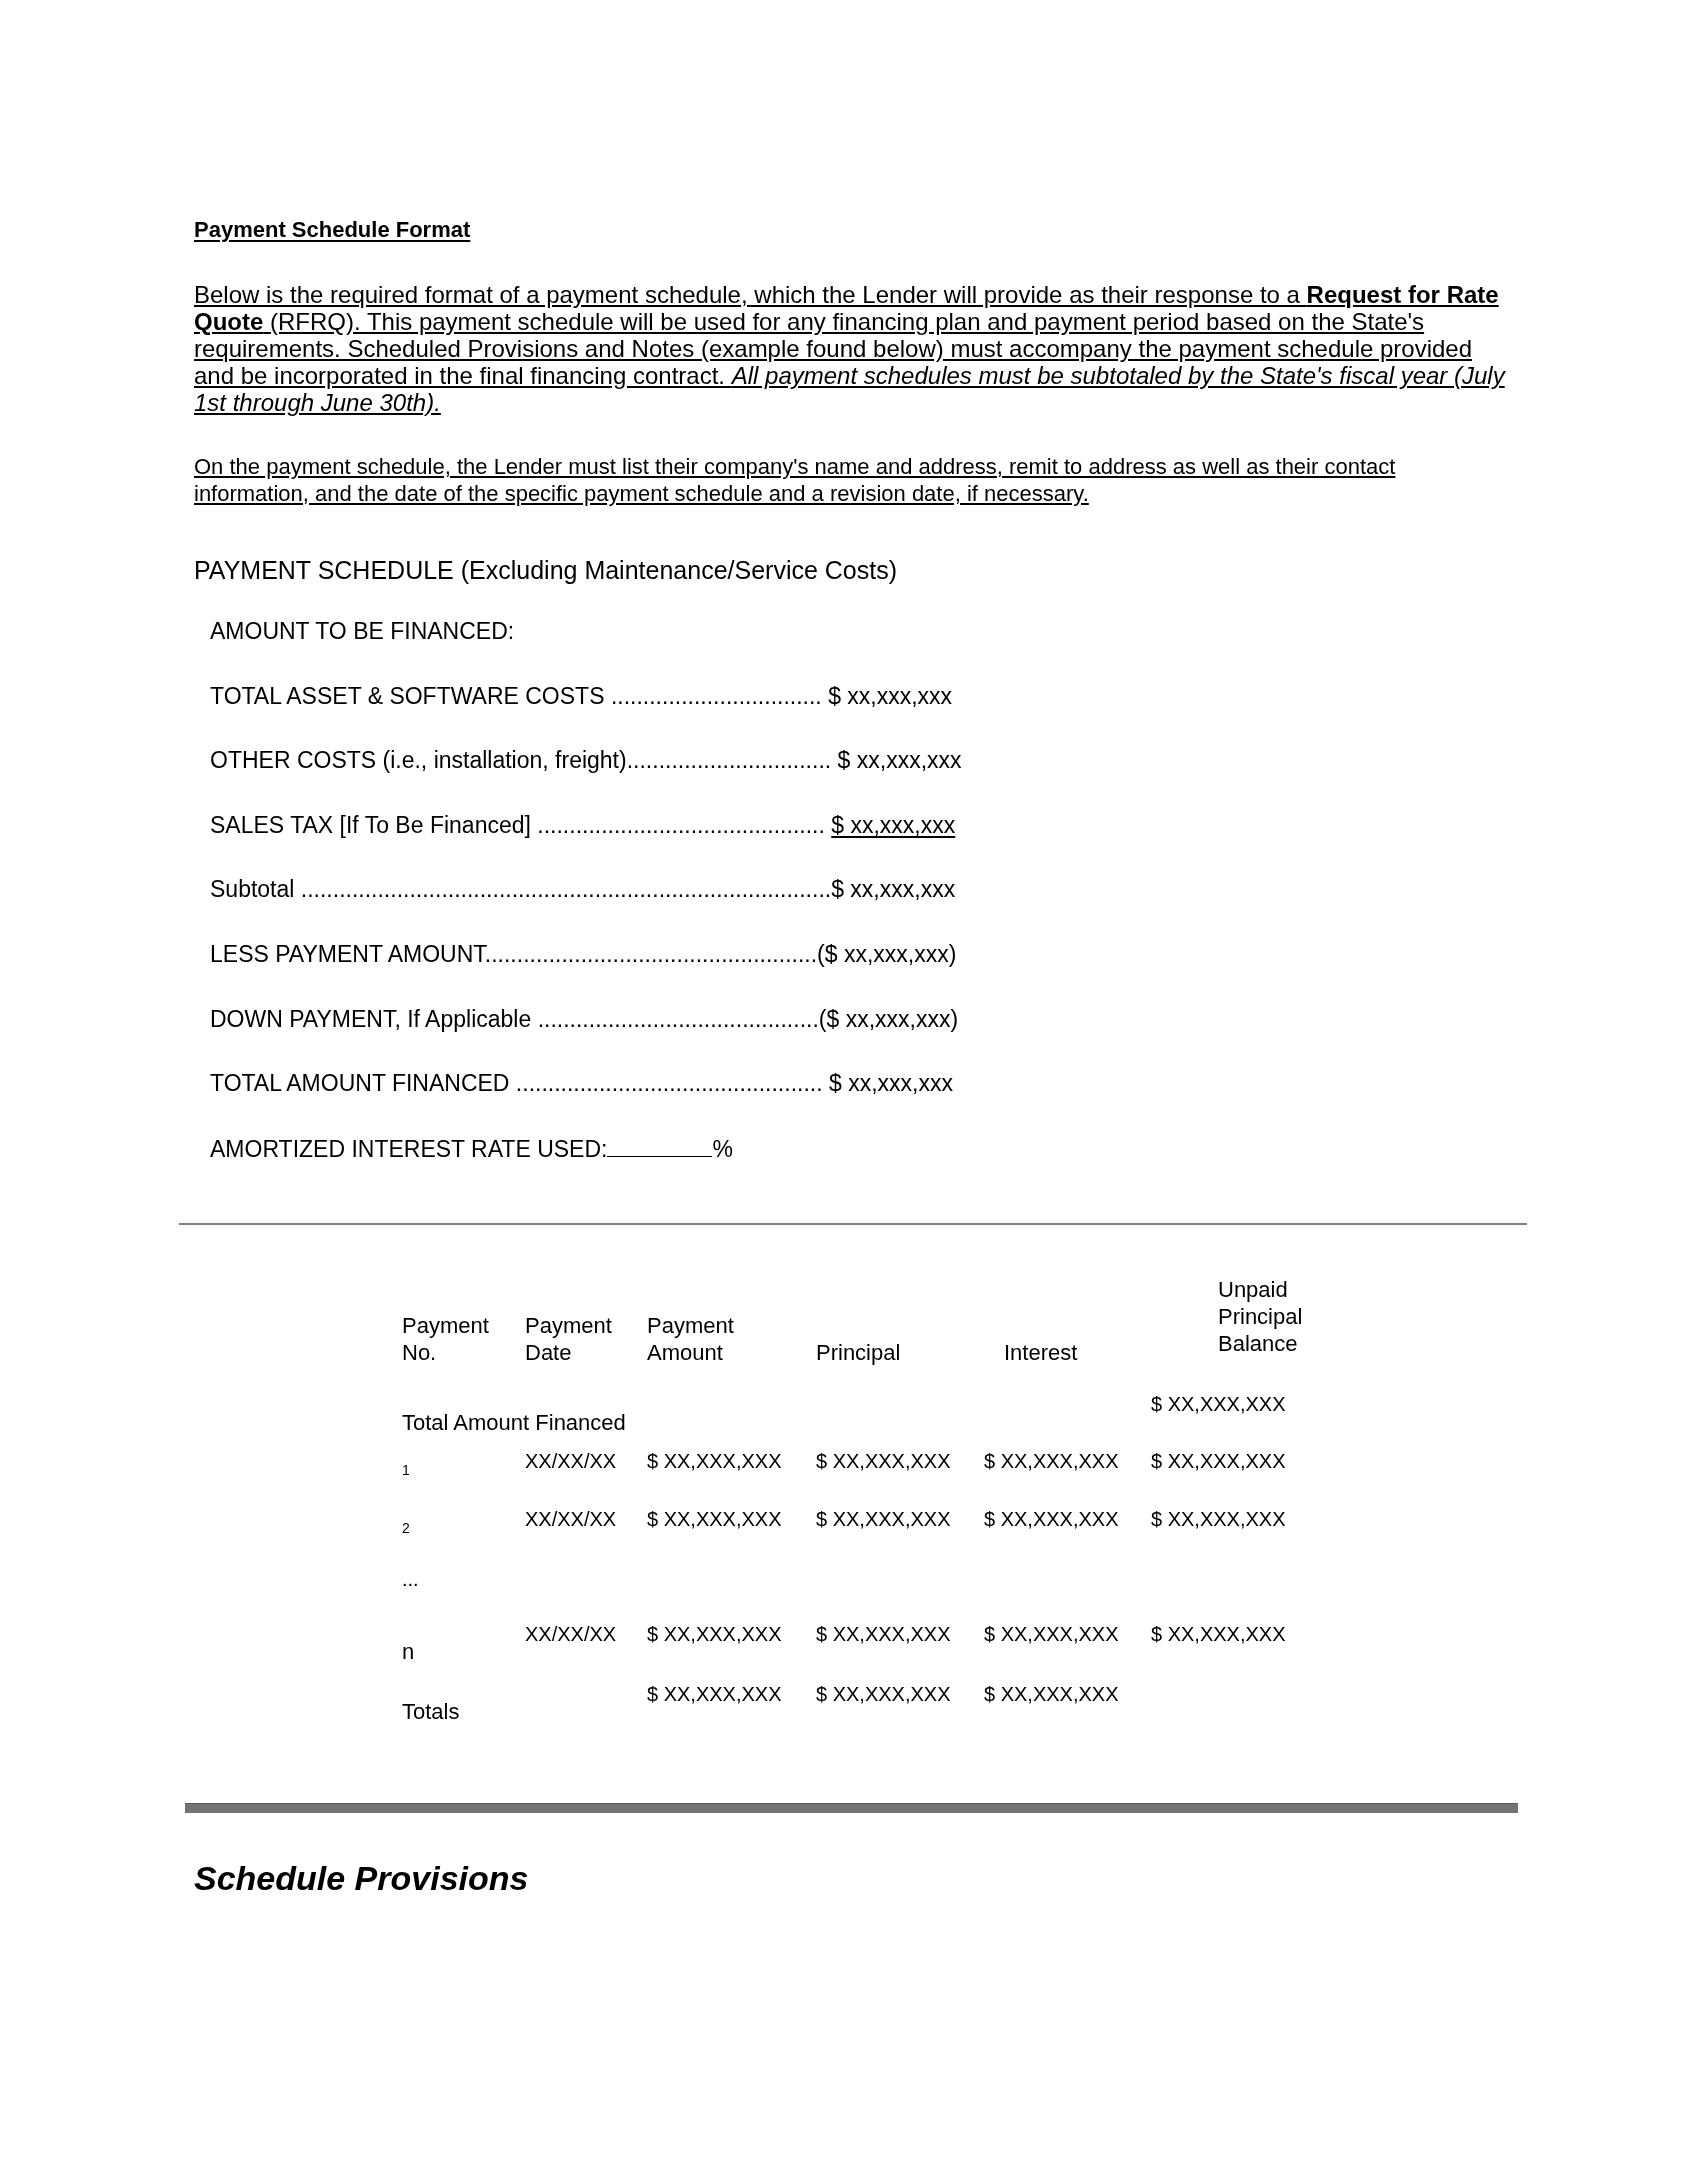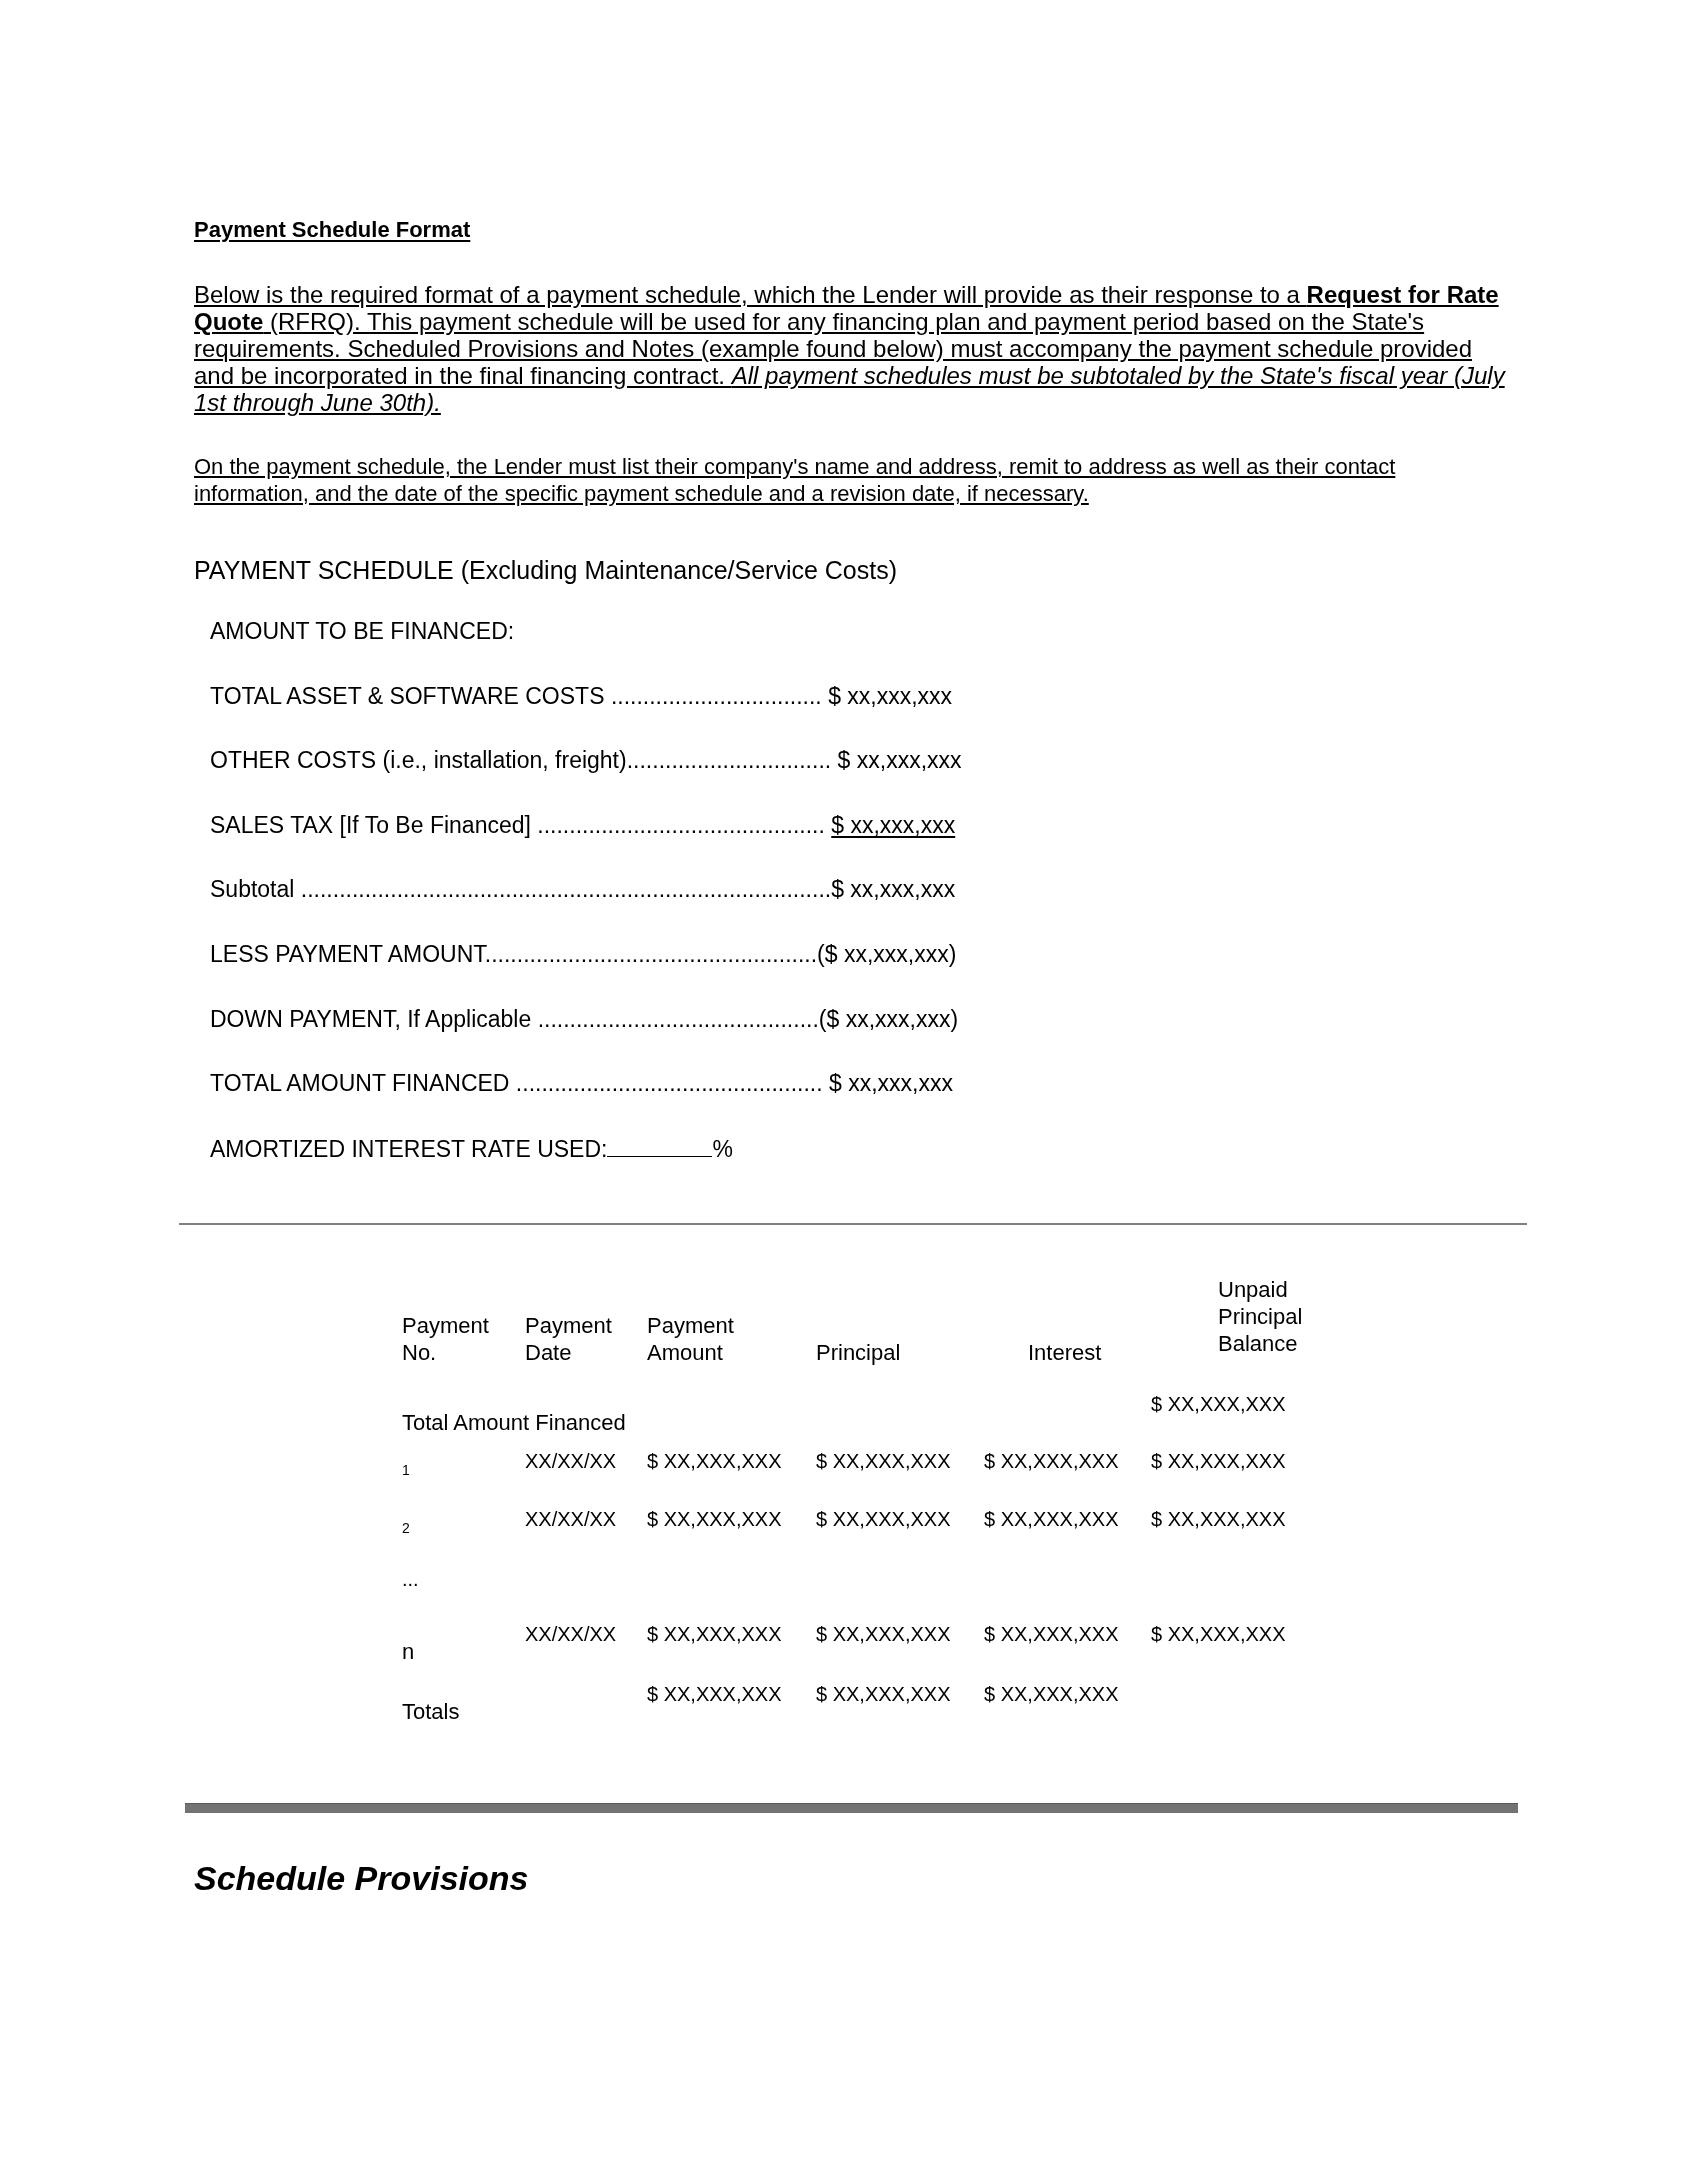--- a/index.html
+++ b/index.html
@@ -61,21 +61,21 @@
   </div>
 <div class="abs th" style="left:525px; top:1312px">
     <div>Payment</div>
     <div>Date</div>
   </div>
 <div class="abs th" style="left:647px; top:1312px">
     <div>Payment</div>
     <div>Amount</div>
   </div>
 <div class="abs th" style="left:816px; top:1339px">Principal</div>
-<div class="abs th" style="left:1028px; top:1339px">Interest</div>
+<div class="abs th" style="left:1004px; top:1339px">Interest</div>
 <div class="abs th" style="left:1218px; top:1276px">
     <div>Unpaid</div>
     <div>Principal</div>
     <div>Balance</div>
   </div>
 
 <div class="abs td-big" style="left:402px; top:1410px">Total Amount Financed</div>
 <div class="abs td" style="left:1151px; top:1393px">$ XX,XXX,XXX</div>
 
 <div class="abs td-tiny" style="left:402px; top:1462px">1</div>

